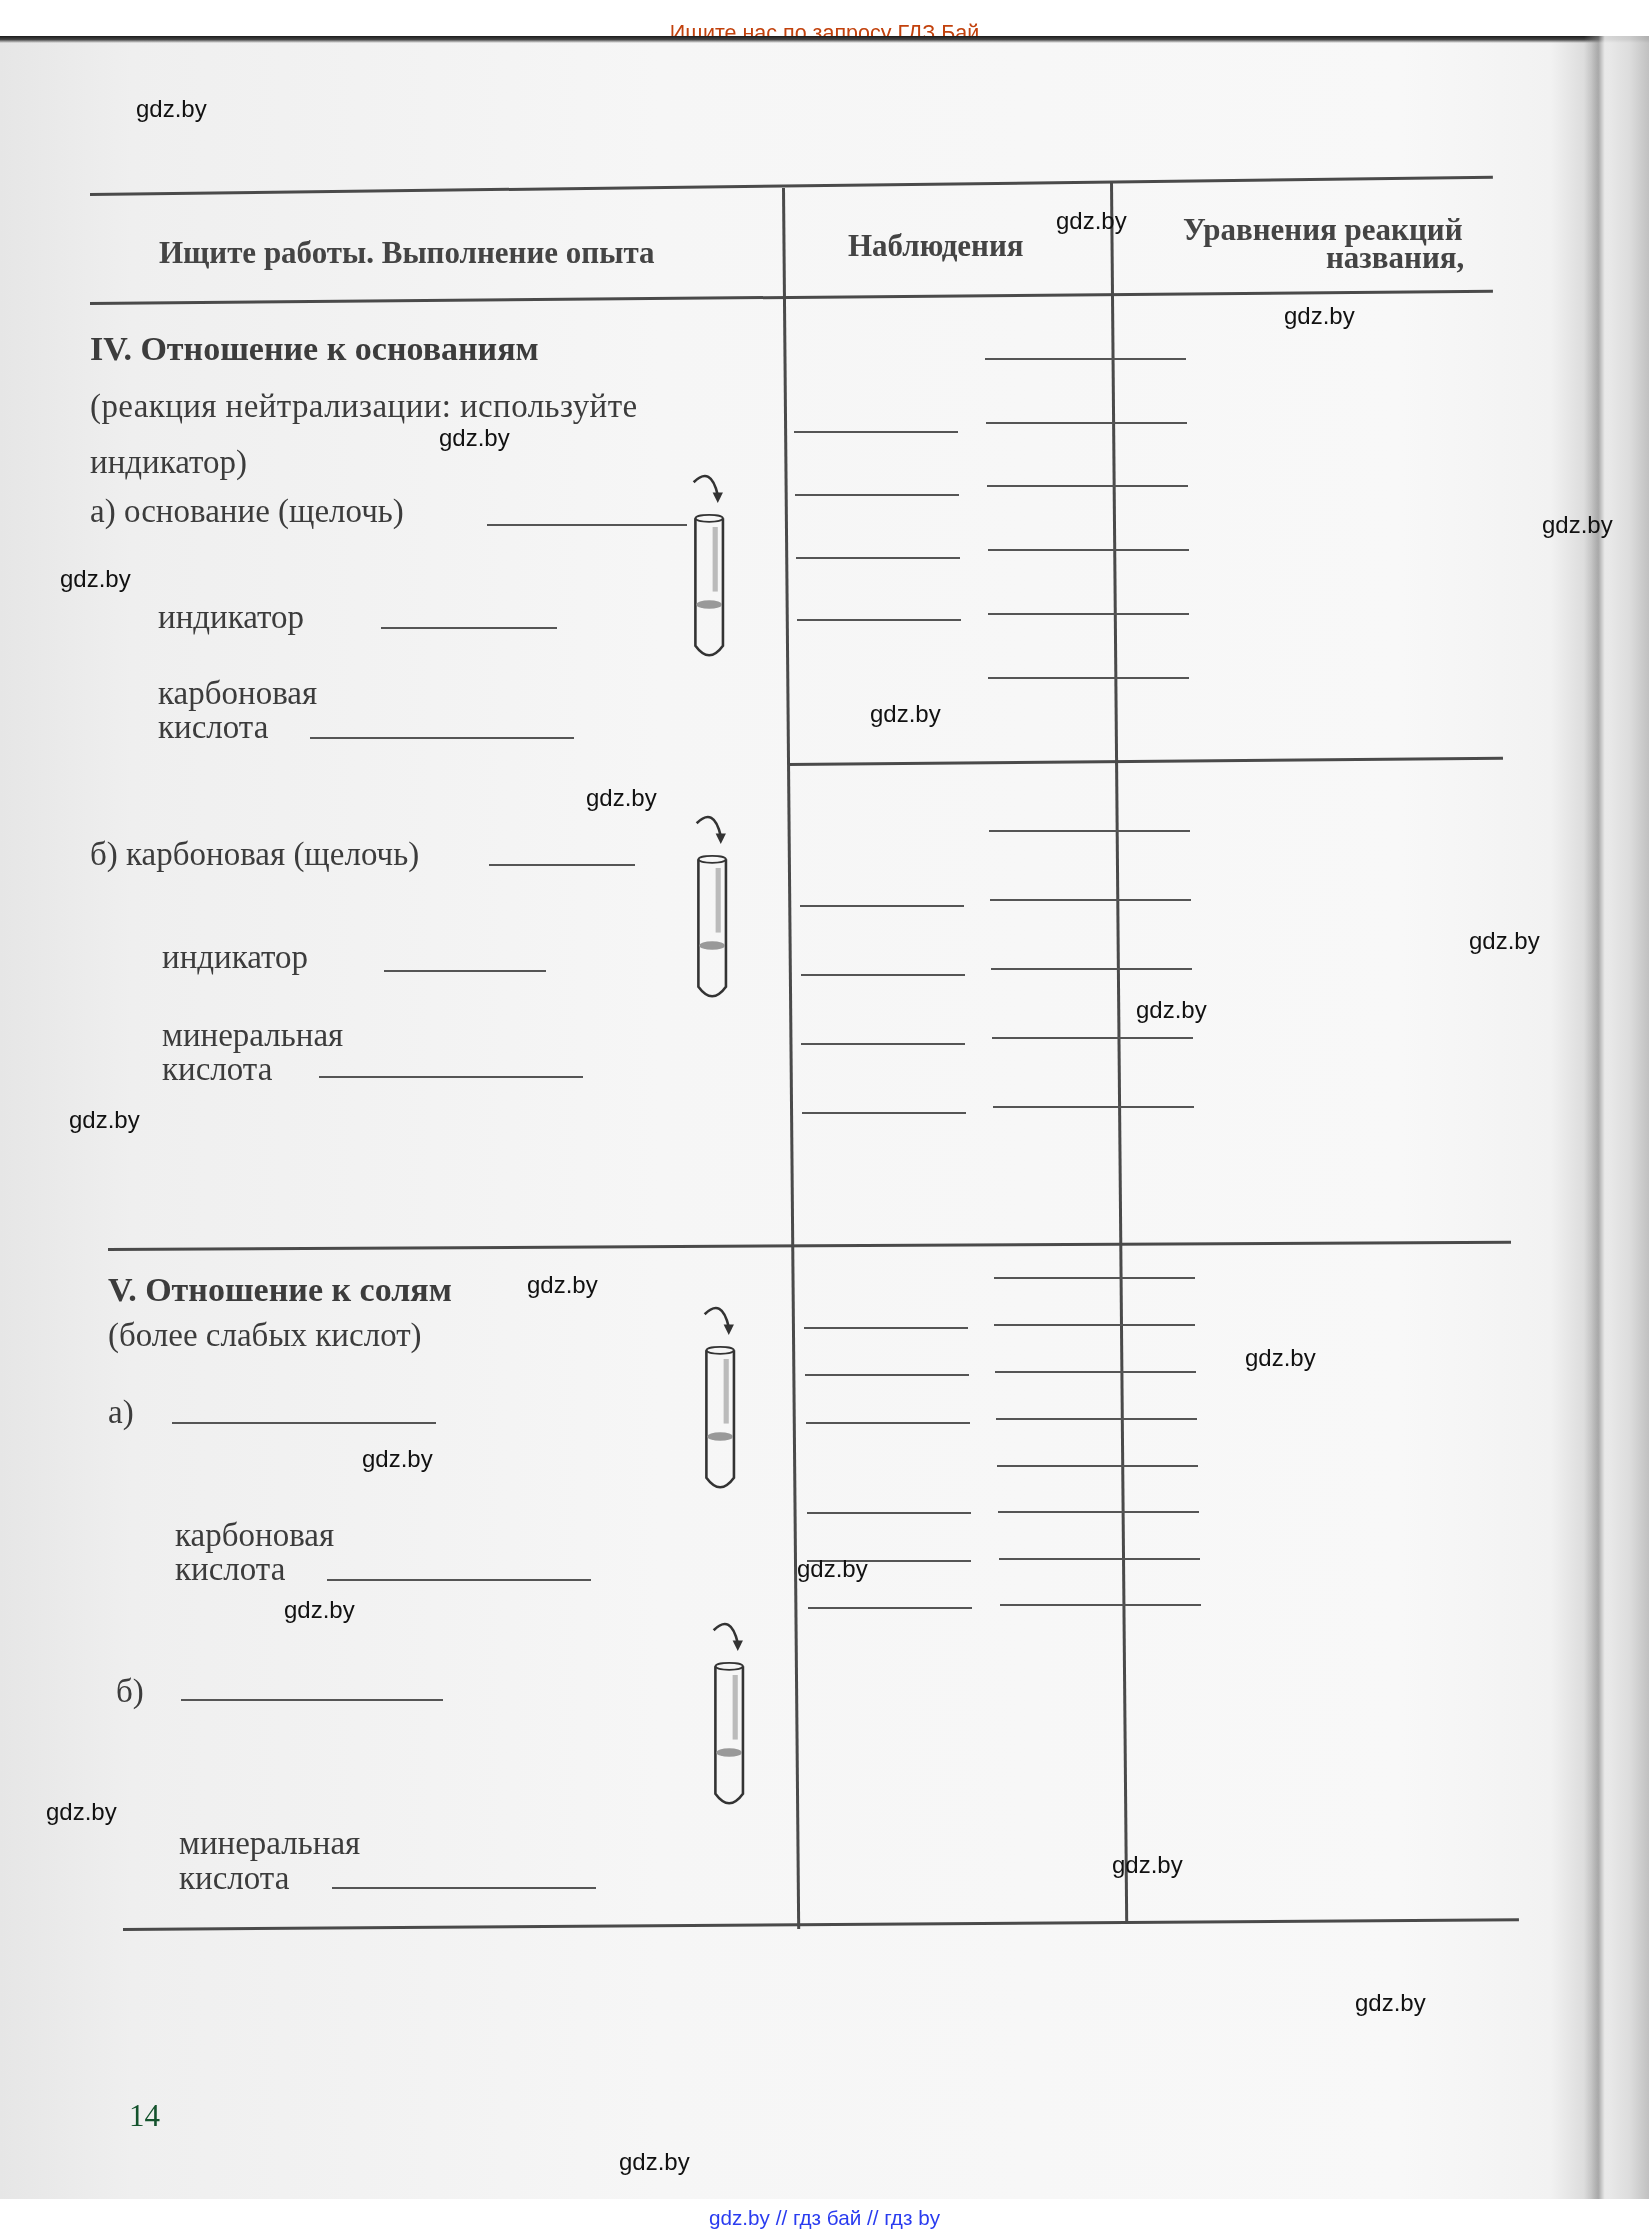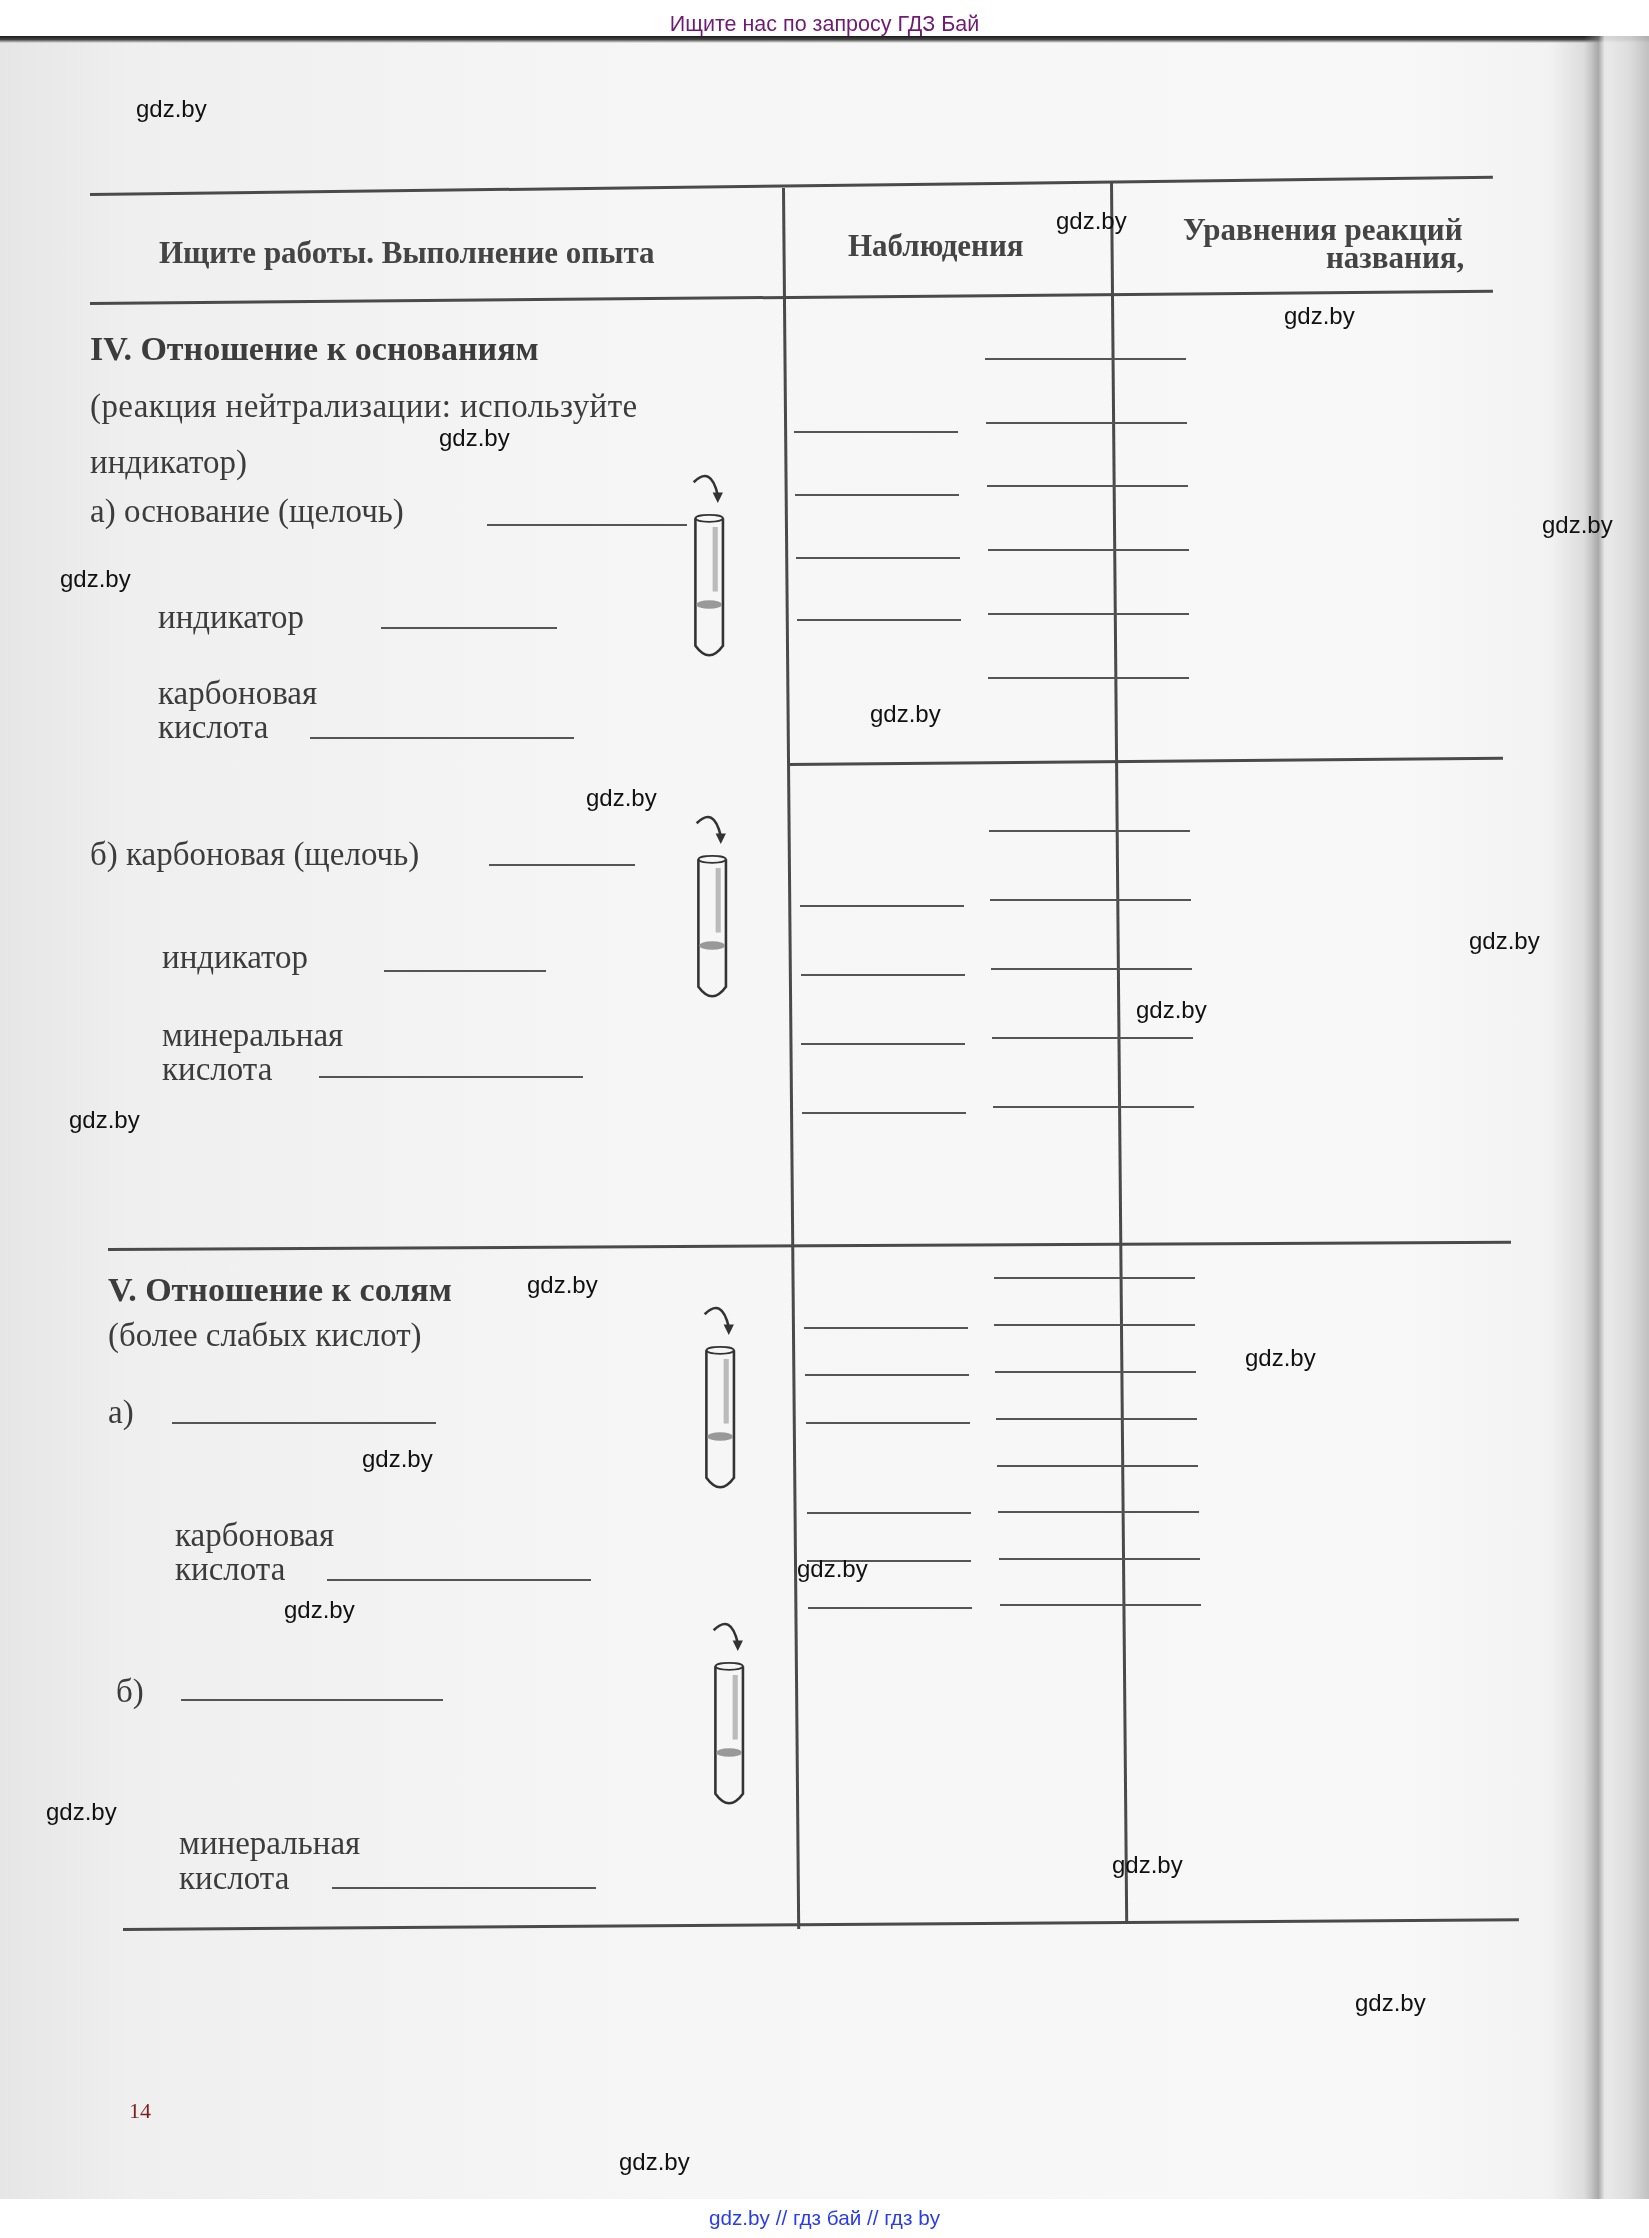--- a/index.html
+++ b/index.html
@@ -1,23 +1,23 @@
 <!DOCTYPE html>
 <html style="font-size:13.8px"><head>
 <meta charset="utf-8">
 <style>
   * { box-sizing: border-box; margin: 0; padding: 0; }
   html, body { width: 1649px; height: 2239px; background: #ffffff; overflow: hidden; }
   body { position: relative; font-family: "Liberation Serif", "DejaVu Serif", serif; color: #3a3a3a; }
 
   .banner-top {
-    position: absolute; left: 0; top: 7px; width: 1649px; height: 36px;
+    position: absolute; left: 0; top: 16px; width: 1649px; height: 36px;
     background: #ffffff; text-align: center;
     font-family: "Liberation Sans", "DejaVu Sans", sans-serif;
-    font-size: 21.5px; line-height: 34px; color: #701a75;
+    font-size: 21.5px; line-height: 34px; color: #c2410c;
   }
   .banner-bottom {
     position: absolute; left: 0; top: 2199px; width: 1649px; height: 40px;
     background: #ffffff; text-align: center;
     font-family: "Liberation Sans", "DejaVu Sans", sans-serif;
     font-size: 20.7px; line-height: 38px; color: #2a3cf0;
   }
 
   .page {
     position: absolute; left: 0; top: 36px; width: 1649px; height: 2163px;
@@ -40,21 +40,21 @@
   .hdr { font-size: 31px; font-weight: bold; color: #444; }
   .sect-title { font-size: 34px; font-weight: bold; color: #3c3c3c; }
   .body-txt { font-size: 33px; color: #3c3c3c; line-height: 36px; }
 
   .wm {
     position: absolute; white-space: nowrap;
     font-family: "Liberation Sans", "DejaVu Sans", sans-serif;
     font-size: 24px; color: #111;
   }
 
-  .page-num { font-size: 22px; color: #7f1d1d; }
+  .page-num { font-size: 31px; color: #14532d; }
 
   .tube { position: absolute; width: 69px; height: 198px; }
 </style>
 </head>
 <body>
 
 <div class="banner-top">
   <span>Ищите нас по запросу ГДЗ Бай</span>
 </div>
 

